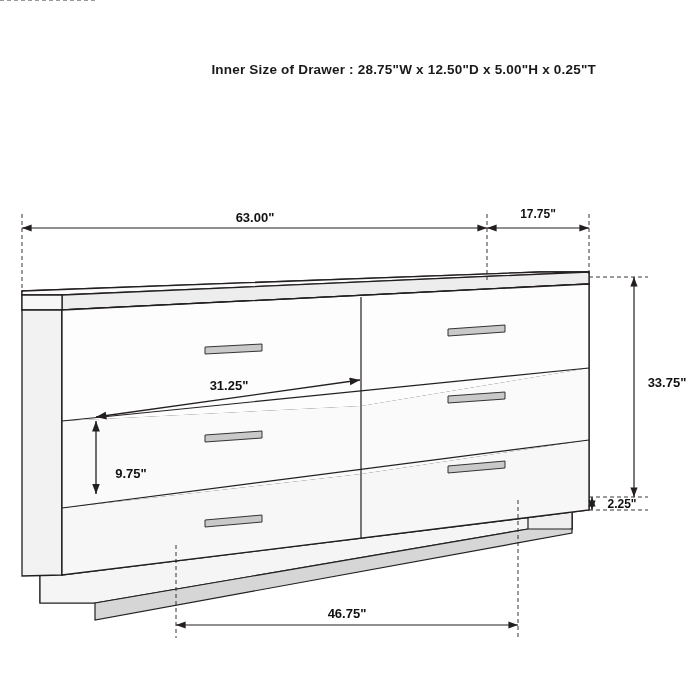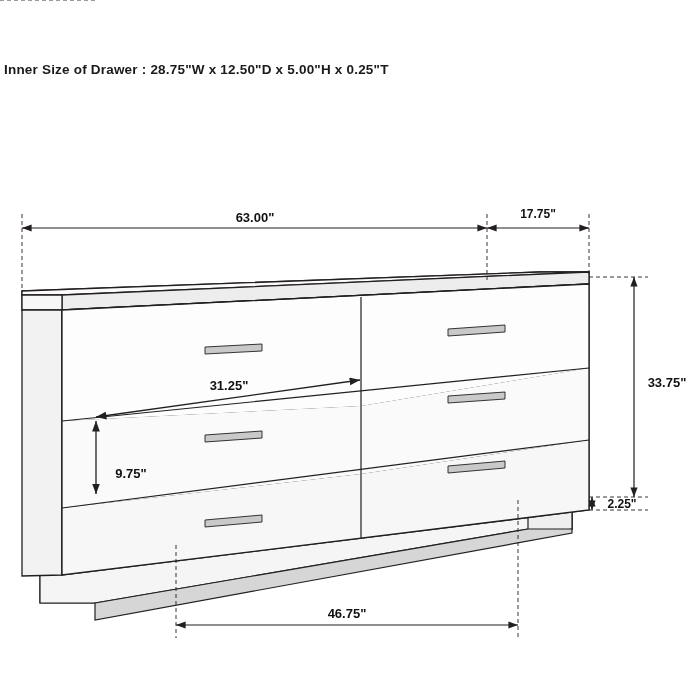--- a/index.html
+++ b/index.html
@@ -13,23 +13,23 @@
   #page {
     position: relative;
     width: 700px;
     height: 700px;
     background: #ffffff;
     overflow: hidden;
   }
   #title {
     position: absolute;
     top: 62px;
-    left: 4px;
+    left: 12px;
     width: 584px;
-    text-align: left;
+    text-align: right;
     font-size: 13.5px;
     font-weight: bold;
     color: #1a1a1a;
     letter-spacing: 0.2px;
   }
   svg.diagram {
     position: absolute;
     top: 0;
     left: 0;
   }

